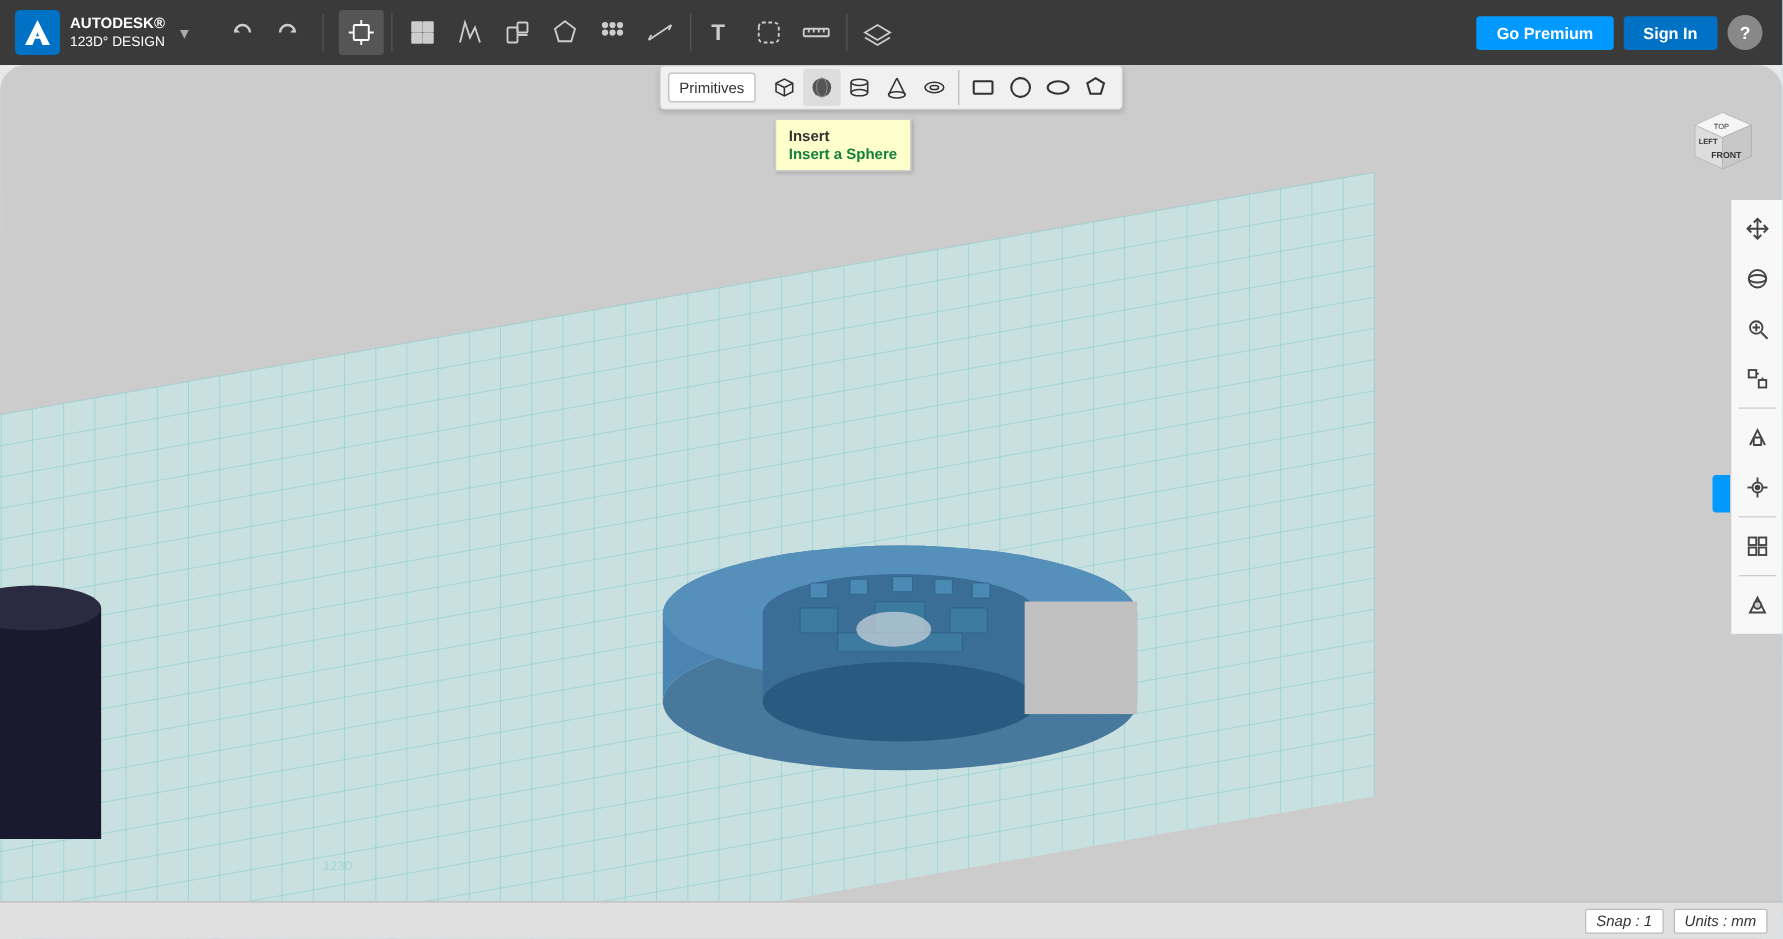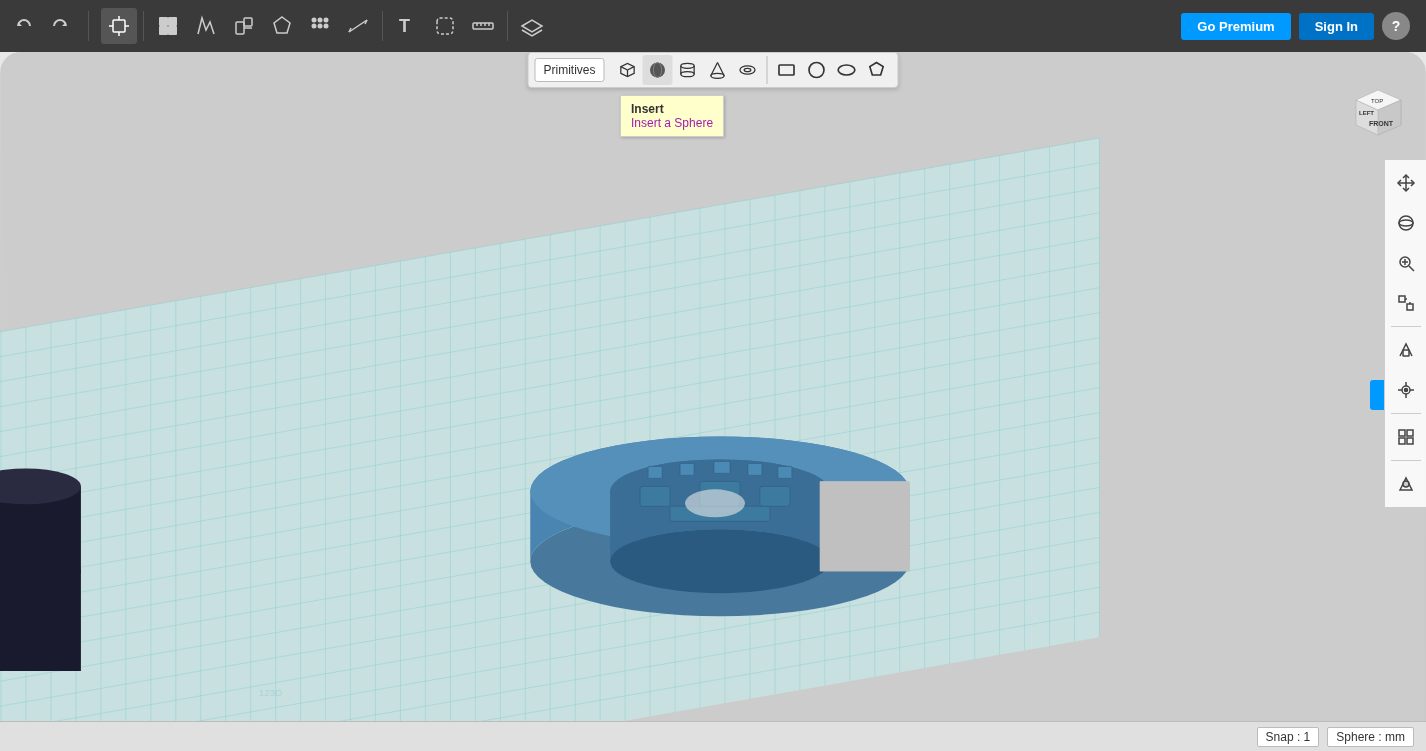--- a/index.html
+++ b/index.html
@@ -80,21 +80,21 @@
     .shape-btn svg { width: 20px; height: 20px; }
 
     
     #tooltip {
       position: absolute; top: 95px; left: 620px;
       background: #ffffcc; border: 1px solid #ccc;
       padding: 6px 10px; font-size: 12px; z-index: 200;
       box-shadow: 1px 1px 3px rgba(0,0,0,0.2);
     }
     #tooltip .tt-title { font-weight: bold; color: #333; }
-    #tooltip .tt-desc { color: #a21caf; }
+    #tooltip .tt-desc { color: #15803d; font-weight: bold; }
 
     
     #viewport {
       position: absolute; top: 52px; left: 0; right: 0; bottom: 0;
       background: linear-gradient(180deg, #d0d0d0 0%, #c8c8c8 100%);
       overflow: hidden;
       border-radius: 21px;
     }
 
     
@@ -121,36 +121,49 @@
       position: absolute; right: 42px; top: 380px;
       width: 14px; height: 30px; background: #0099ff;
       border-radius: 3px 0 0 3px; z-index: 51; cursor: pointer;
     }
 
     
     #bottombar {
       position: absolute; bottom: 0; left: 0; right: 0; height: 30px;
       background: #e0e0e0; border-top: 1px solid #bbb;
       display: flex; align-items: center; justify-content: flex-end;
-      padding: 0 12px; gap: 8px; z-index: 100;
+      padding: 0 12px; gap: 8px; z-index: 100; font-style: italic;
     }
     .bottom-info {
       font-size: 12px; color: #333; background: #fff;
       border: 1px solid #bbb; padding: 2px 8px; border-radius: 2px;
     }
 
     
     #scene-svg {
       position: absolute; top: 0; left: 0; width: 100%; height: 100%;
     }
   </style>
 </head>
 <body>
 
 <div id="topbar">
+  <div id="logo-area">
+    <div id="logo-icon">
+      <svg viewBox="0 0 28 28" fill="none">
+        <path d="M4 24 L14 4 L24 24 L18 24 L14 14 L10 24 Z" fill="white"></path>
+        <path d="M8 18 L20 18" stroke="white" stroke-width="2"></path>
+      </svg>
+    </div>
+    <div id="logo-text">
+      <div class="brand">AUTODESK®</div>
+      <div>123D° DESIGN</div>
+    </div>
+    <div id="logo-dropdown">▾</div>
+  </div>
 
   <div id="toolbar-left">
     <button class="toolbar-btn">
       <svg width="18" height="18" viewBox="0 0 18 18" fill="#ccc">
         <path d="M3 9 C3 5.5 6 3 9 3 C12 3 15 5.5 15 9" stroke="#ccc" stroke-width="2" fill="none"></path>
         <polyline points="3,5 3,9 7,9" fill="#ccc"></polyline>
       </svg>
     </button>
     <button class="toolbar-btn">
       <svg width="18" height="18" viewBox="0 0 18 18" fill="#ccc">
@@ -552,14 +565,14 @@
       <path d="M4 16 L10 4 L16 16 Z"></path>
       <circle cx="10" cy="10" r="3" fill="#ccc"></circle>
     </svg>
   </button>
 </div>
 
 <div id="right-edge-tab"></div>
 
 <div id="bottombar">
   <div class="bottom-info">Snap : 1</div>
-  <div class="bottom-info">Sphere : mm</div>
+  <div class="bottom-info">Units : mm</div>
 </div>
 
 </body></html>

